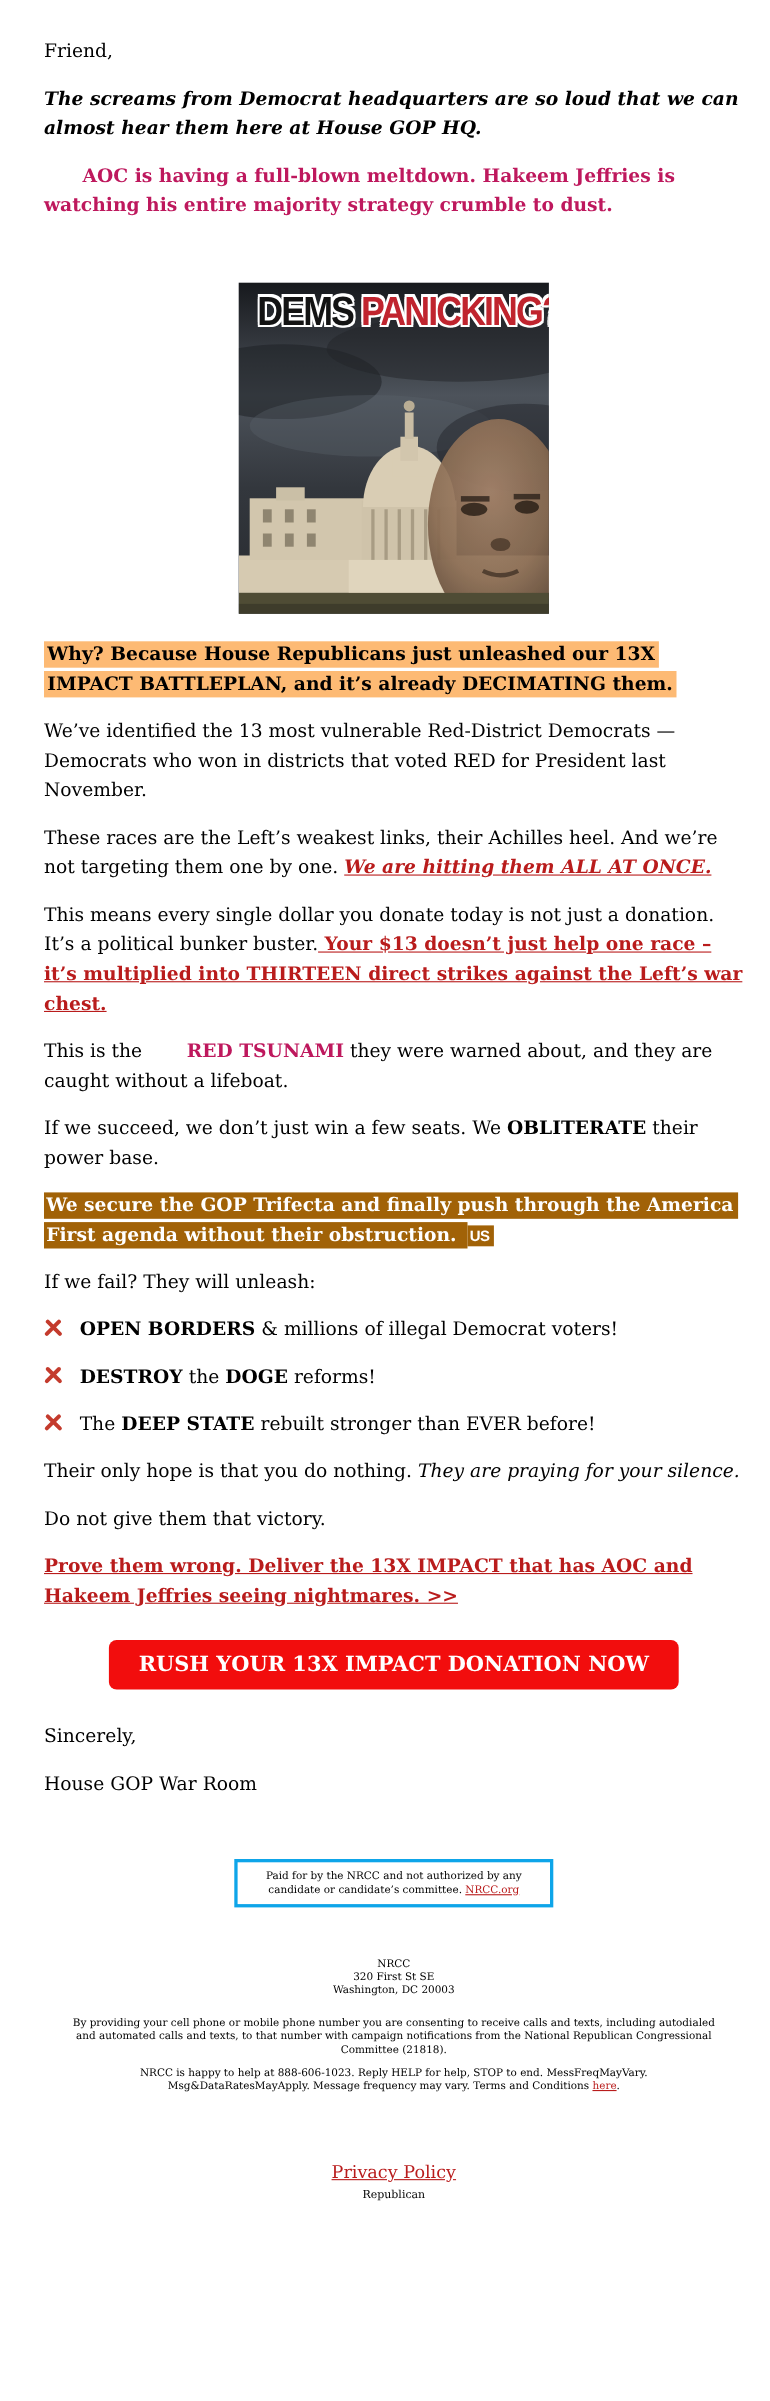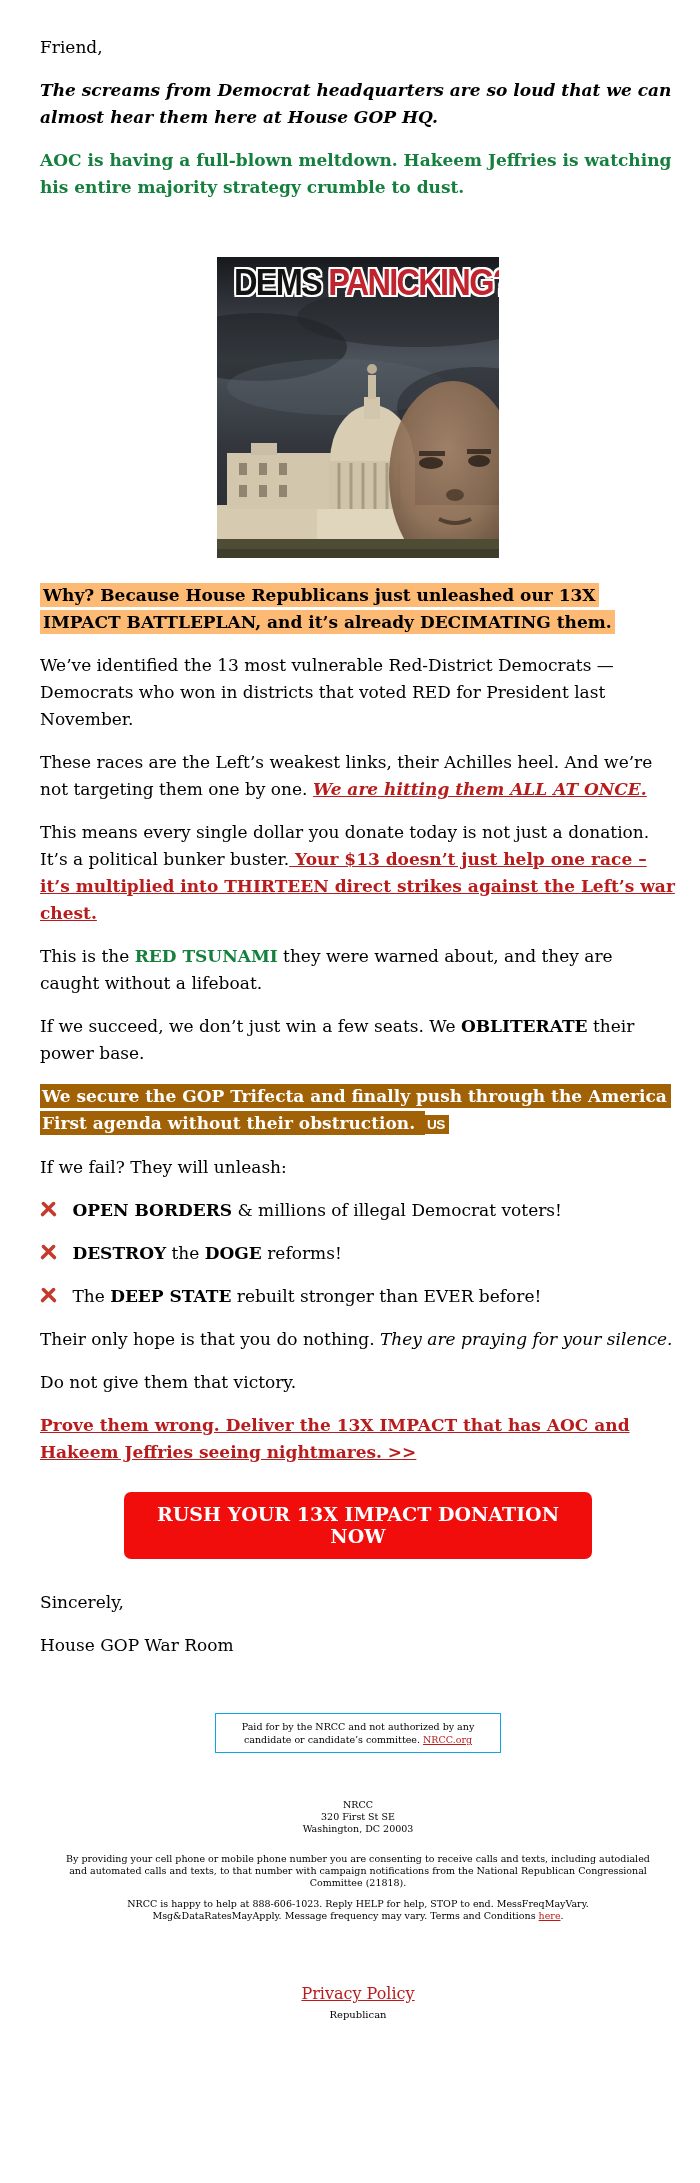--- a/index.html
+++ b/index.html
@@ -2,45 +2,45 @@
 <html><head>
 <meta charset="utf-8">
 <style>
   html,body{margin:0;padding:0;background:#ffffff;}
   body{width:700px;font-family:"DejaVu Serif", serif;color:#000;}
   .email{padding:34px 24px 70px 40px;font-size:17px;line-height:27px;}
   .email p{margin:0 0 16px 0;}
   .b{font-weight:bold;}
   .i{font-style:italic;}
   .u{text-decoration:underline;}
-  .red{color:#15803d;}
+  .red{color:#be185d;margin-left:35px;}
   .link{color:#b91c1c;cursor:pointer;}
   .hl-yellow{background:#fdba74;padding:2px 3px;-webkit-box-decoration-break:clone;box-decoration-break:clone;}
   .hl-blue{background:#a16207;color:#fff;padding:2px 4px 2px 2px;-webkit-box-decoration-break:clone;box-decoration-break:clone;}
   .flag{font-family:"Liberation Sans", sans-serif;font-size:0.8em;letter-spacing:-0.5px;}
   .x-item{display:block;margin:0 0 17px 0;}
   .x-item svg{vertical-align:-2px;margin-right:10px;}
   
   .hero{position:relative;width:282px;height:301px;margin:56px auto 24px auto;overflow:hidden;
         background:linear-gradient(180deg,#17191d 0%,#4d535b 34%,#33373d 62%,#272a2f 100%);cursor:pointer;}
   .hero-title{position:absolute;top:6px;left:0;width:100%;text-align:center;
         font-family:"Liberation Sans", sans-serif;font-weight:bold;font-size:37px;line-height:40px;
         letter-spacing:-2px;white-space:nowrap;transform:scaleX(0.88);}
   .hero-title .dems{color:#131313;
         text-shadow:-2px -2px 0 #fff,2px -2px 0 #fff,-2px 2px 0 #fff,2px 2px 0 #fff,0 -2px 0 #fff,0 2px 0 #fff,-2px 0 0 #fff,2px 0 0 #fff;}
   .hero-title .panic{color:#C0242E;
         text-shadow:-2px -2px 0 #fff,2px -2px 0 #fff,-2px 2px 0 #fff,2px 2px 0 #fff,0 -2px 0 #fff,0 2px 0 #fff,-2px 0 0 #fff,2px 0 0 #fff;}
   .hero svg.scene{position:absolute;left:0;top:0;}
   
   .cta-row{margin:26px 0 30px 0;text-align:center;}
-  .cta{display:inline-block;width:468px;box-sizing:border-box;background:#F20D0D;color:#fff;
+  .cta{display:inline-block;width:518px;box-sizing:border-box;background:#F20D0D;color:#fff;
        border-radius:7px;padding:11px 10px 12px 10px;font-weight:bold;font-size:19px;line-height:22px;
        text-decoration:none;cursor:pointer;}
   
-  .disclaimer{margin:54px auto 0 auto;width:276px;border:1px solid #0ea5e9;padding:6px 4px;
+  .disclaimer{margin:54px auto 0 auto;width:276px;border:3px solid #0ea5e9;padding:6px 4px;
        text-align:center;font-size:9.5px;line-height:13px;}
   .disclaimer .link{text-decoration:underline;}
   .footer{text-align:center;font-size:9.5px;line-height:12px;}
   .footer-address{margin-top:46px;}
   .legal1{margin:18px auto 0 auto;max-width:600px;}
   .legal2{margin:9px auto 0 auto;max-width:560px;}
   .footer .link{text-decoration:underline;}
   .privacy-row{margin-top:66px;font-size:16px;}
   .unsub-row{margin-top:9px;font-size:10px;}
 </style>

